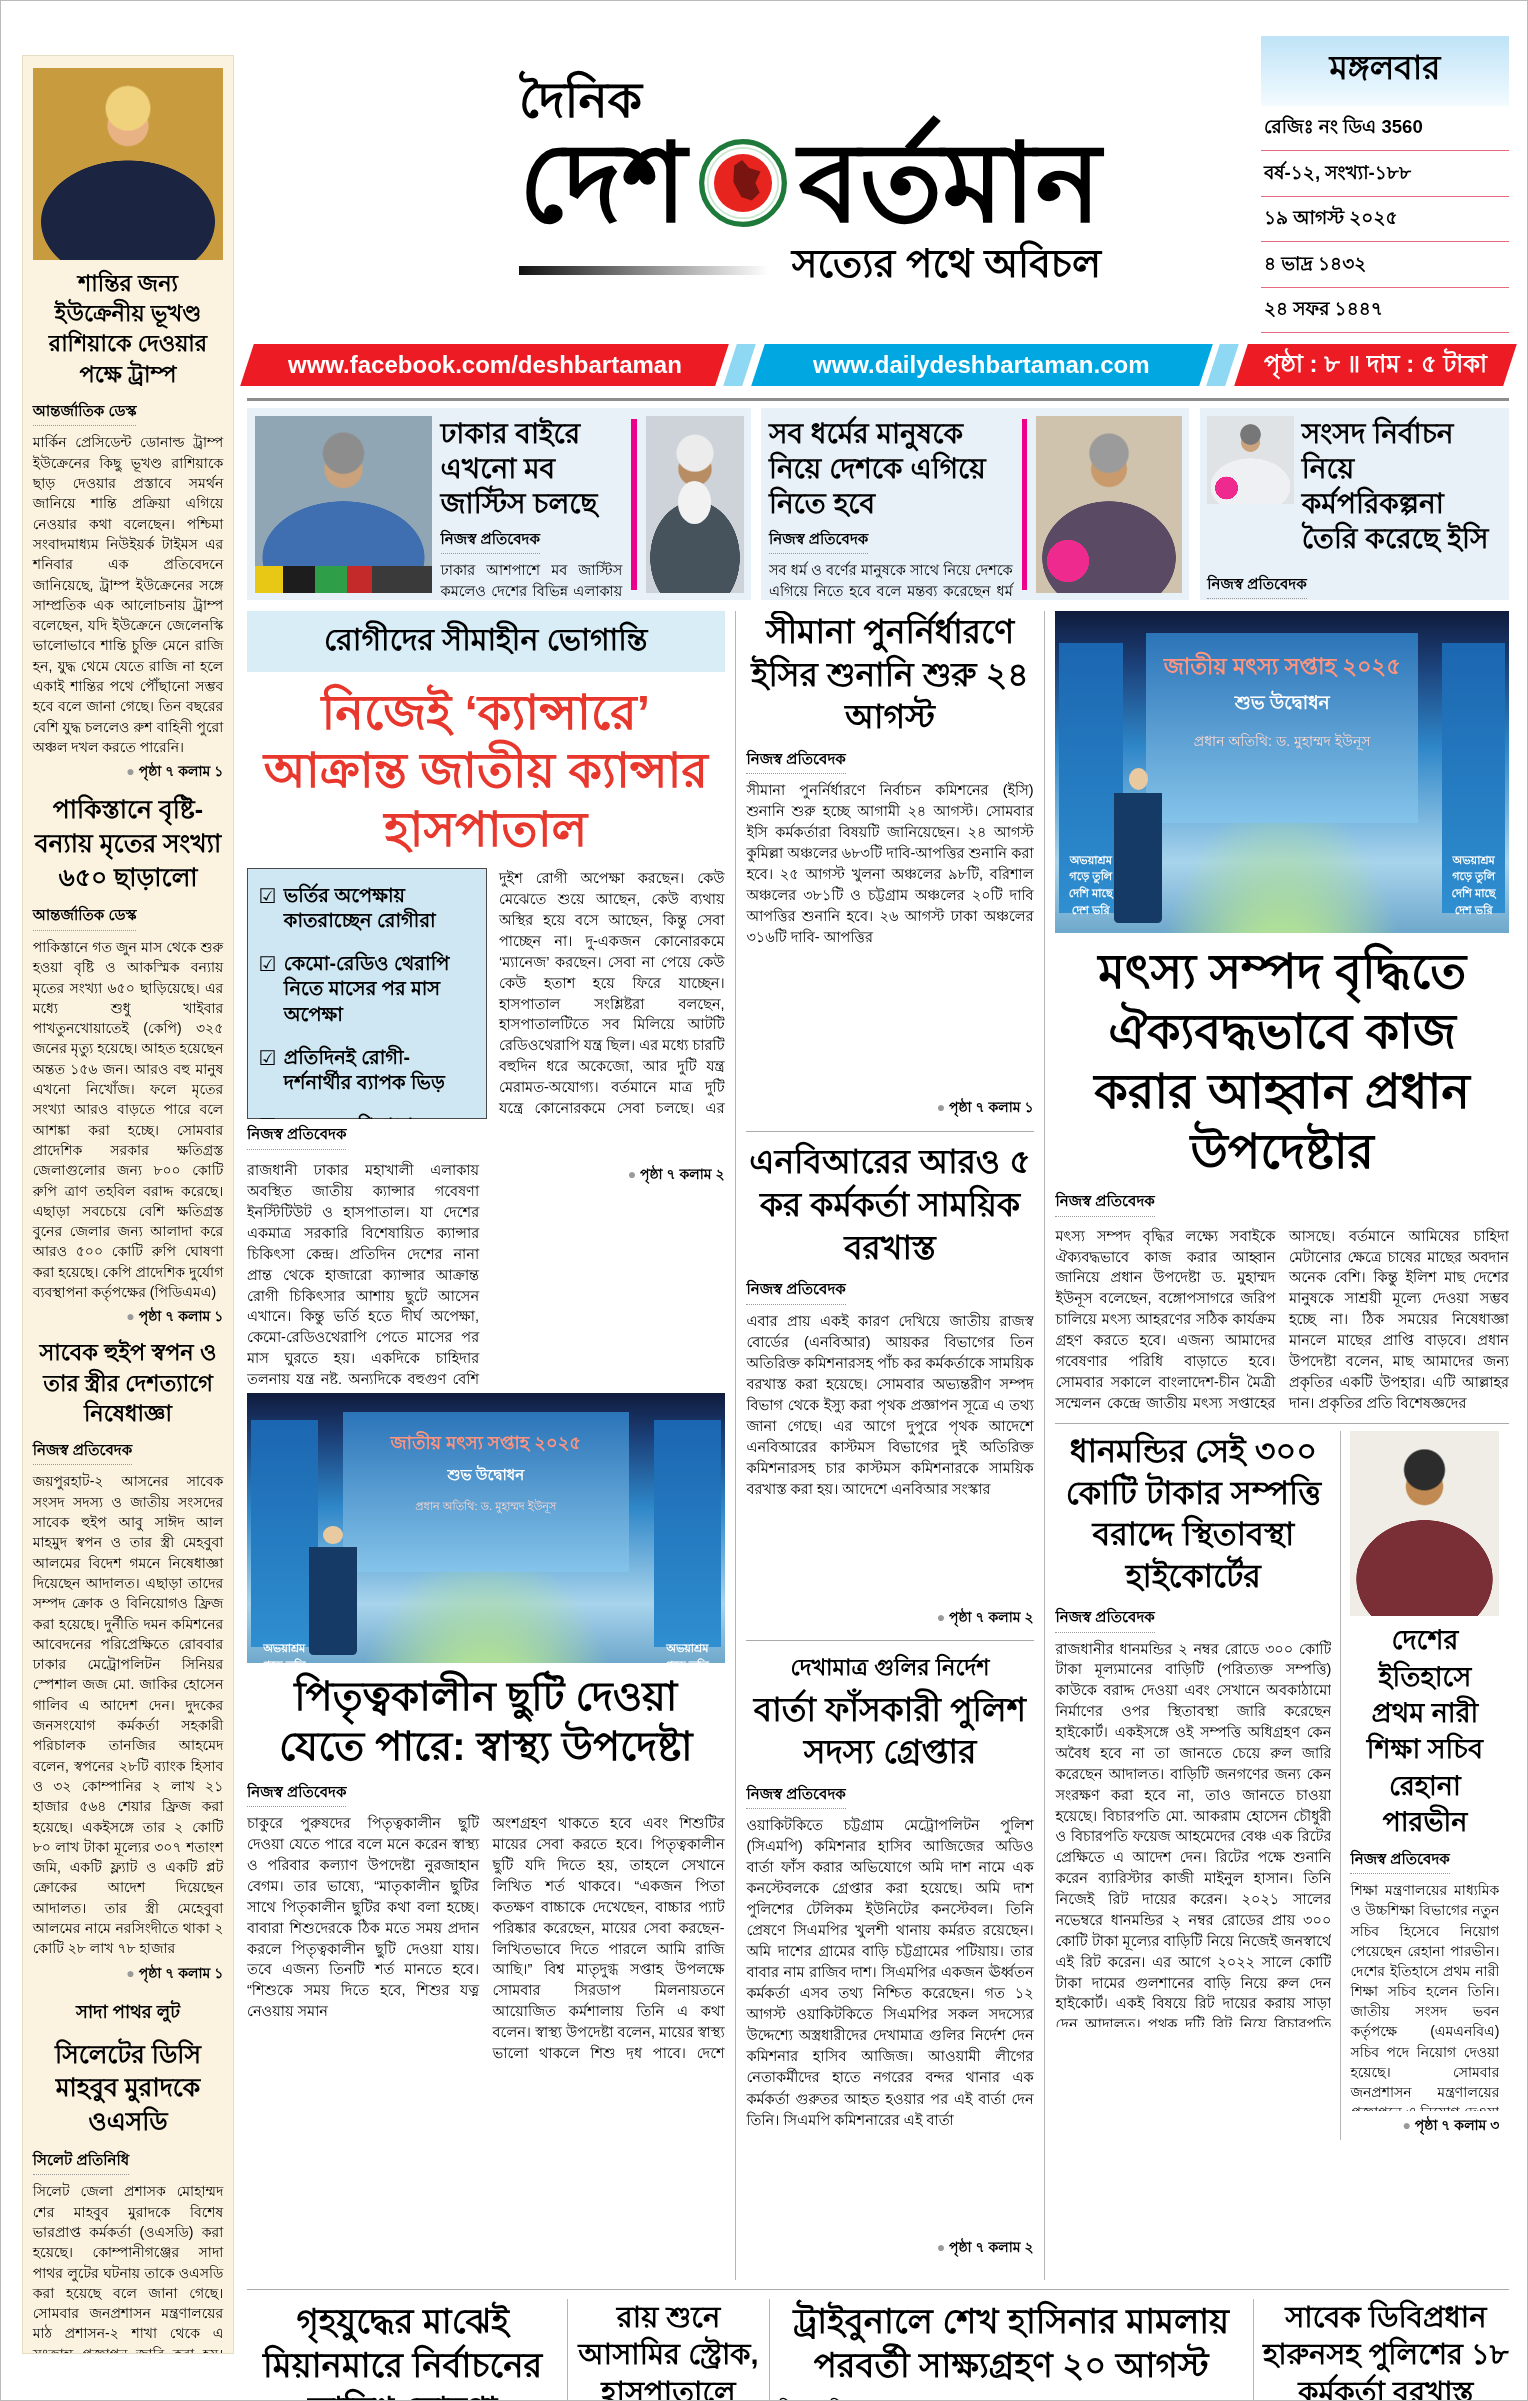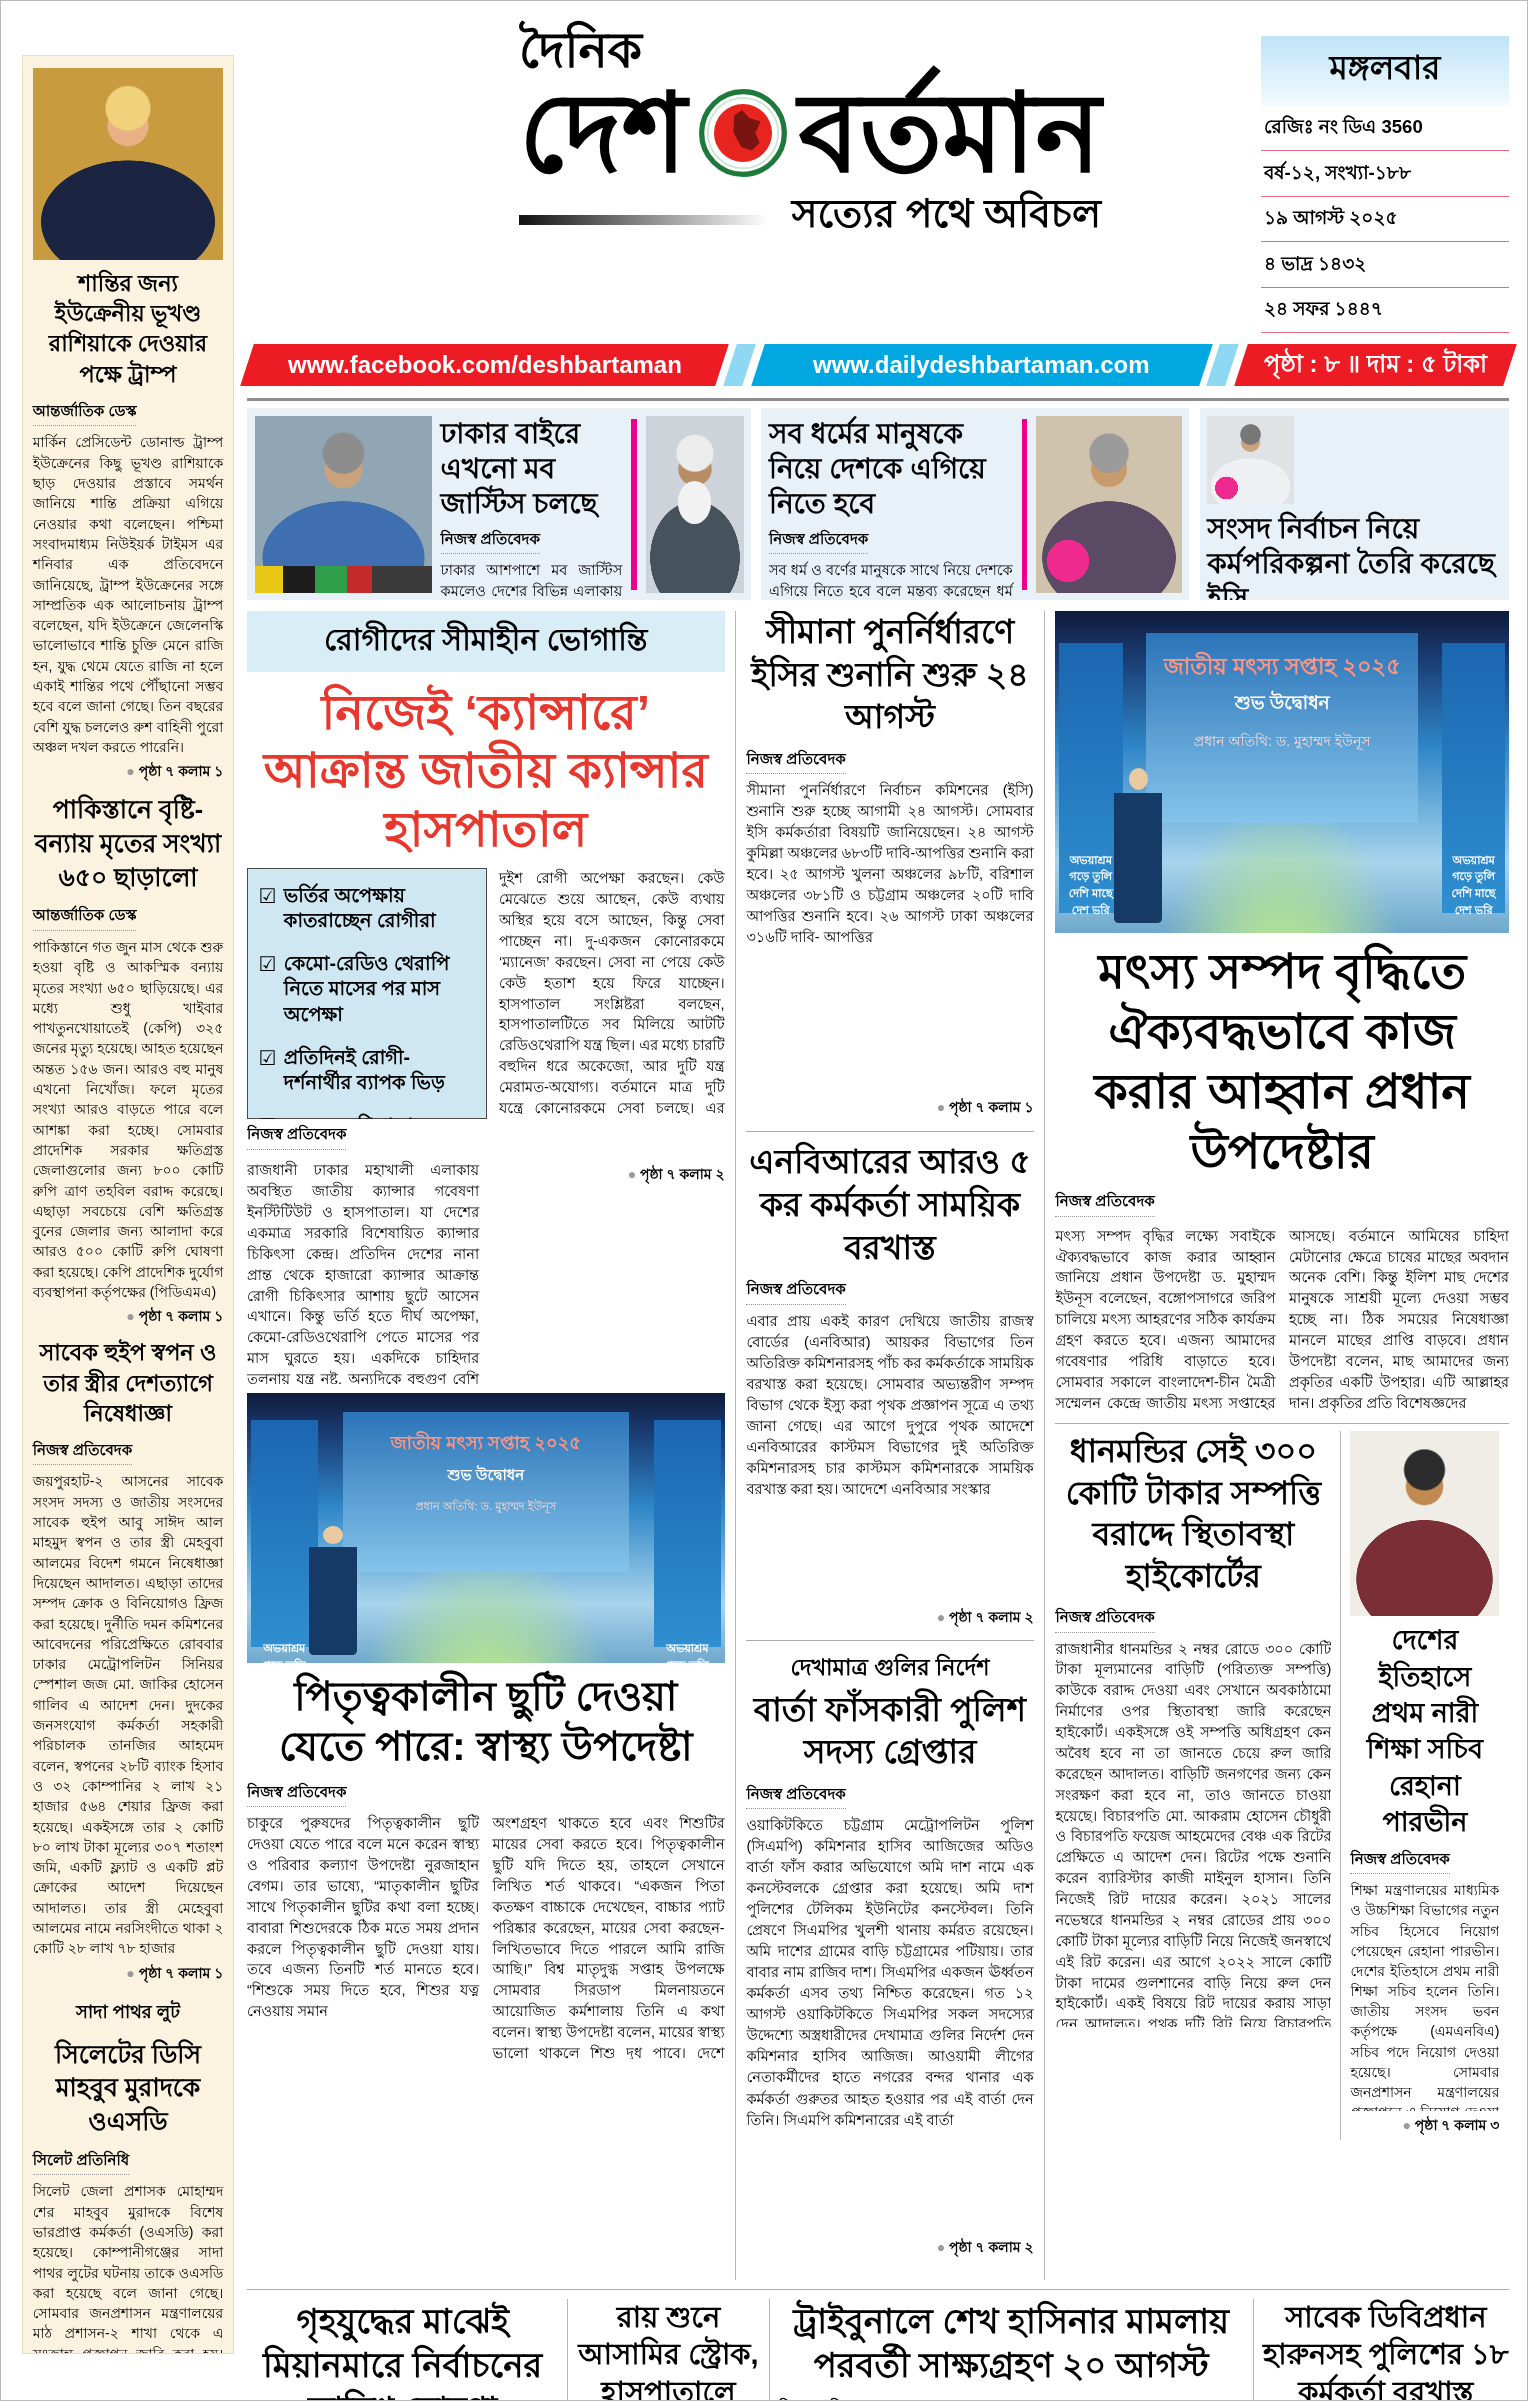--- a/index.html
+++ b/index.html
@@ -15,21 +15,21 @@
   .sb-kicker { font-size:18px; font-weight:700; text-align:center; margin-top:12px; }
   .byline { display:inline-block; font-size:15px; font-weight:700; border-bottom:1.5px dotted #999; padding-bottom:1.5px; margin:3px 0 6px; }
   .sb-body { font-size:14px; line-height:1.45; text-align:justify; }
   .pageref { display:block; text-align:right; font-weight:700; font-size:14px; margin:3px 0 1.5px; }
   .pageref .dot { color:#9a9a9a; }
 
   
   .main { position:absolute; left:246px; top:25px; width:1262px; }
 
   
-  .head-row { display:flex; align-items:flex-start; }
+  .head-row { display:flex; align-items:center; }
   .mast { flex:1; display:flex; flex-direction:column; align-items:center; padding-left:112px; }
   .mast-inner { display:flex; flex-direction:column; }
   .mast-daily { font-size:49px; font-weight:700; line-height:1; }
   .mast-title { display:flex; align-items:center; gap:12px; font-size:110px; font-weight:700; line-height:1.05; }
   .logo { width:88px; height:88px; flex-shrink:0; }
   .mast-foot { display:flex; align-items:flex-end; gap:22.4px; margin-top:3px; }
   .mast-rule { flex:1; height:9.7px; background:linear-gradient(to right,#111,#fff); margin-bottom:7.5px; }
   .mast-tagline { font-size:39px; font-weight:700; line-height:1; }
 
   .datebox { width:248px; flex-shrink:0; margin-top:10.4px; }
@@ -50,21 +50,21 @@
   
   .top-row { display:flex; gap:10.4px; margin-top:12px; border-top:3.7px solid #8d8d8d; padding-top:7.5px; }
   .tbox { background:#e9f1f8; height:192px; padding:7.5px; display:flex; gap:9px; overflow:hidden; }
   .tbox .txt { flex:1; min-width:0; }
   .tbox h2 { font-size:28px; font-weight:700; line-height:1.25; margin-bottom:3px; }
   .tbox .tbody { font-size:14.5px; line-height:1.4; text-align:justify; }
   .pinkbar { width:5.2px; background:#ec008c; flex-shrink:0; margin:3px 0; }
   .tb1 { width:504px; }
   .tb2 { width:428px; }
   .tb3 { width:309px; display:block; }
-  .tb3 .b3head { display:flex; gap:7.5px; margin-bottom:10px;flex-direction:column; }
+  .tb3 .b3head { display:flex; gap:7.5px; margin-bottom:10px; }
   .ph { position:relative; overflow:hidden; flex-shrink:0; background:#b8c4cc; }
   .ph.speaker { width:177px; height:177px; }
   .ph.elder { width:98px; height:177px; }
   .ph.khalid { width:146px; height:177px; }
   .ph.ecman { width:87px; height:88px; }
 
   
   .pperson { background:
       radial-gradient(circle at 50% 21%, var(--hair) 0 12%, rgba(0,0,0,0) 13%),
       radial-gradient(circle at 50% 30%, var(--skin) 0 12%, rgba(0,0,0,0) 13%),

